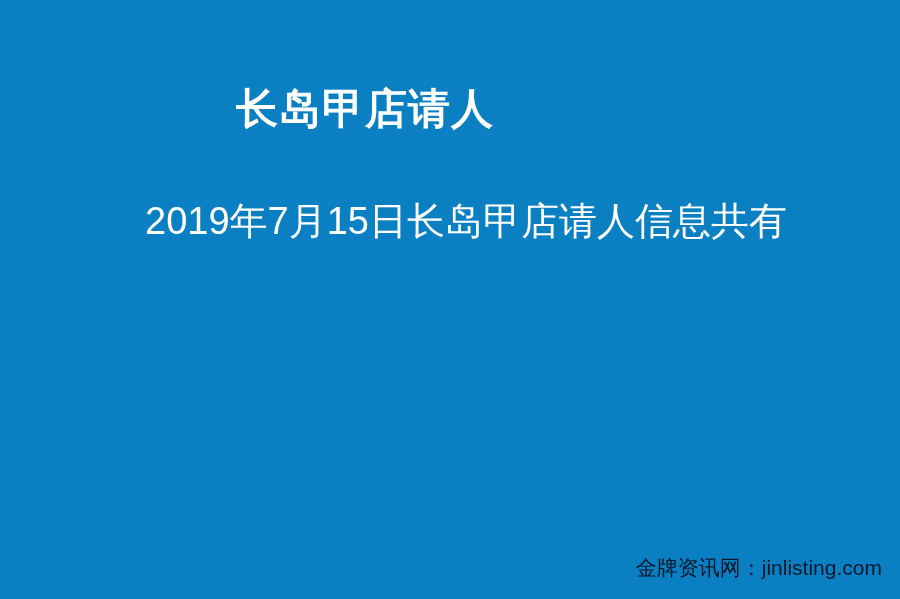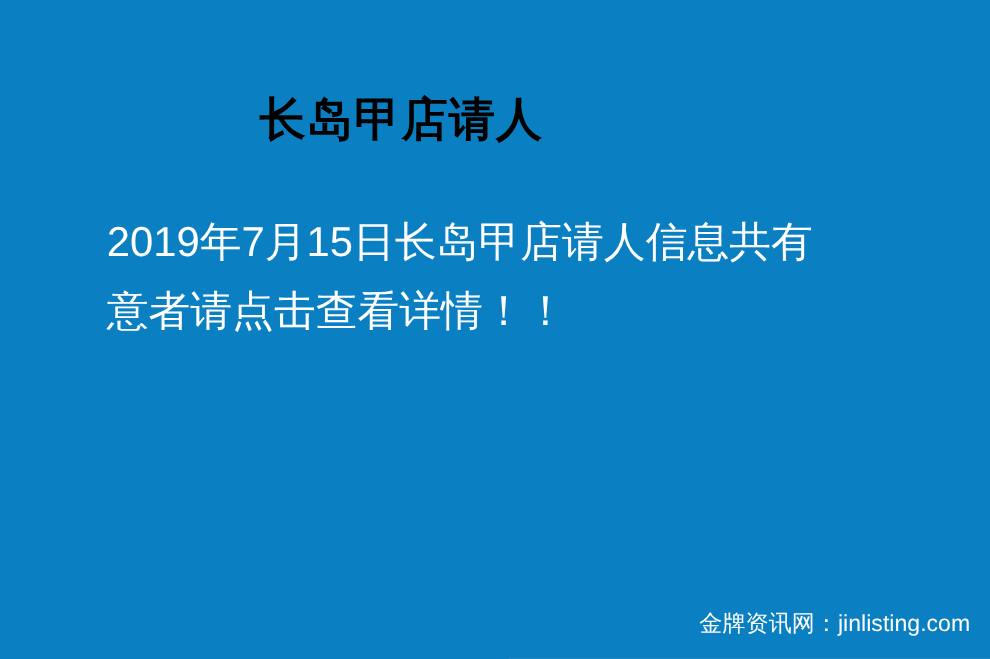--- a/index.html
+++ b/index.html
@@ -19,21 +19,21 @@
     background: #0a7fc2;
     box-sizing: border-box;
   }
 
   .poster-title {
     position: absolute;
     left: 0;
     top: 82px;
     width: 730px;
     text-align: center;
-    color: #000000;
+    color: #ffffff;
     font-size: 42px;
     font-weight: bold;
     line-height: 54px;
     letter-spacing: 1px;
     white-space: nowrap;
     font-family: "Liberation Sans", "DejaVu Sans", sans-serif;
   }
 
   .poster-body {
     position: absolute;
@@ -44,41 +44,41 @@
     font-size: 38px;
     font-weight: normal;
     line-height: 62px;
     letter-spacing: 0px;
     font-family: "Liberation Sans", "DejaVu Sans", sans-serif;
   }
 
   .poster-body .body-line {
     display: block;
     white-space: nowrap;
+    margin-left: 48px;
   }
 
   .poster-watermark {
     position: absolute;
     right: 18px;
     bottom: 18px;
-    color: #ffffff;
+    color: #0f172a;
     font-size: 21px;
     font-weight: normal;
     line-height: 26px;
     white-space: nowrap;
     font-family: "Liberation Sans", "DejaVu Sans", sans-serif;
   }
 </style>
 </head>
 <body>
 
 <div class="poster">
 
   <div class="poster-title">长岛甲店请人</div>
 
   <div class="poster-body">
     <span class="body-line">2019年7月15日长岛甲店请人信息共有</span>
-    <span class="body-line">意者请点击查看详情！！</span>
   </div>
 
   <div class="poster-watermark">金牌资讯网：jinlisting.com</div>
 
 </div>
 
 </body></html>

